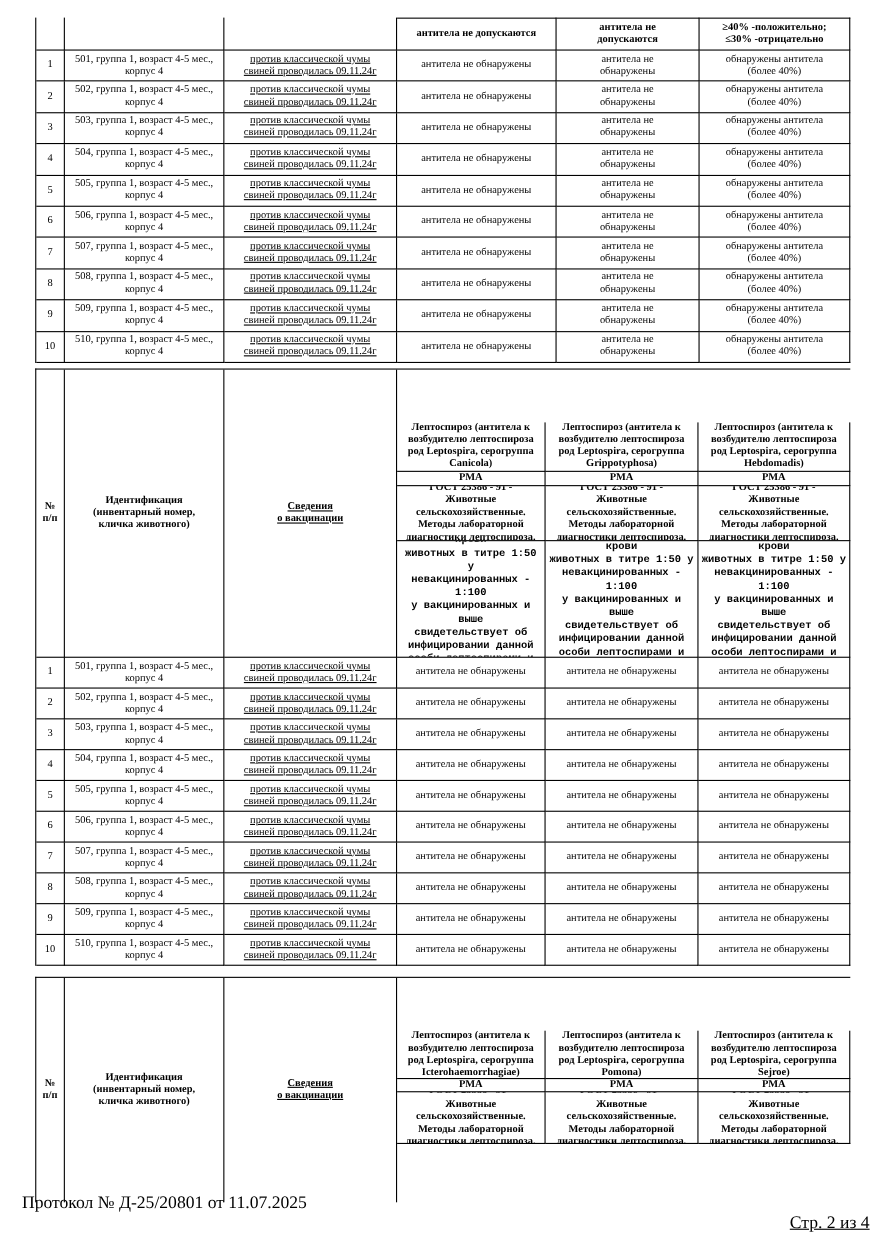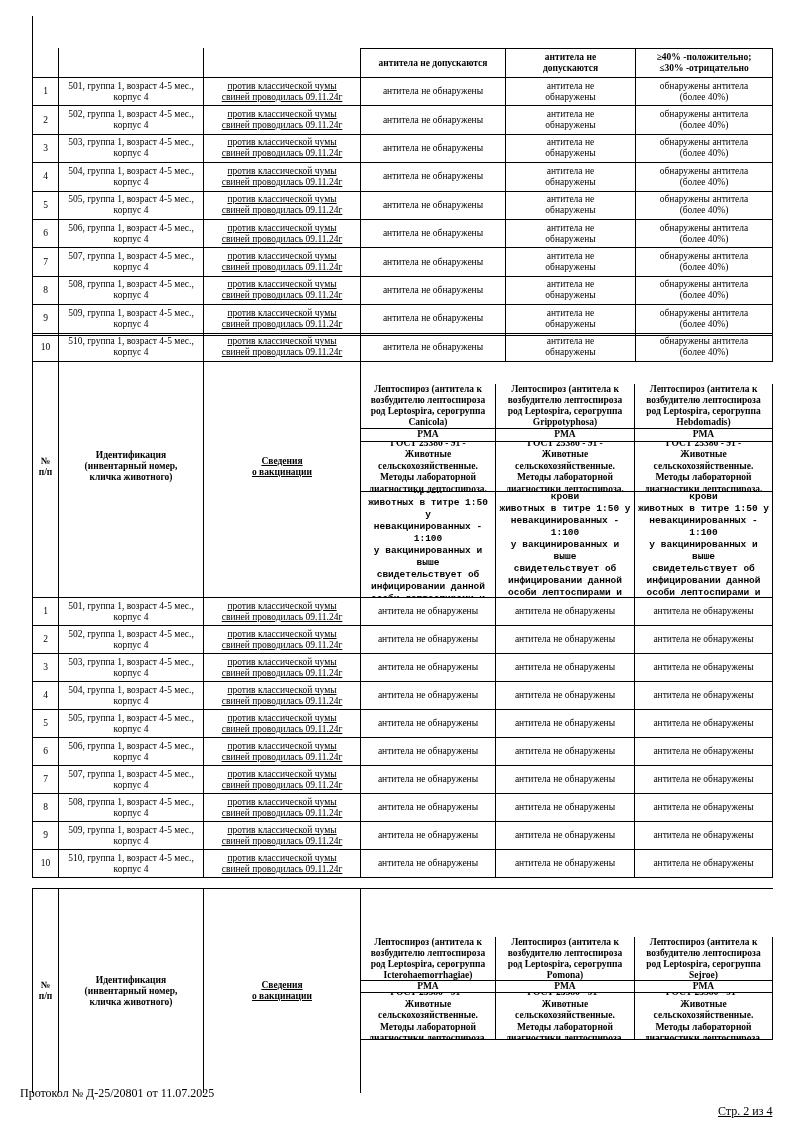--- a/index.html
+++ b/index.html
@@ -45,21 +45,21 @@
   .t1 .c-r3{width:137px;}
   .t2 .test-col:nth-child(1),.t3 .test-col:nth-child(1){width:135px;}
   .t2 .test-col:nth-child(2),.t3 .test-col:nth-child(2){width:139px;}
   .t2 .test-col:nth-child(3),.t3 .test-col:nth-child(3){width:138px;}
   .t2 .c-r1{width:135px;}
   .t2 .c-r2{width:139px;}
   .t2 .c-r3{width:138px;}
   .test-col .cell{width:100%;}
 
   
-  .t1 .hdr-partial{height:30px;margin-top:32px;}
+  .t1 .hdr-partial{height:30px;}
   .t1 .hdr-partial .cell{height:30px;}
   .t1 .hdr-partial .bt{border-top:1px solid #000;}
   .t1 .data-rows .trow .cell{height:28.4px;}
 
   
   .t2 .hdr{height:262px;}
   .t2 .hdr > .cell{height:262px;}
   .t2 .cell-disease{height:55px;}
   .t2 .cell-method{height:15px;}
   .t2 .cell-gost{height:62px;line-height:11.5px;}
@@ -68,21 +68,21 @@
 
   
   .t3 .hdr{height:204px;}
   .t3 .hdr > .cell{height:204px;border-bottom:none;}
   .t3 .cell-disease{height:58px;}
   .t3 .cell-method{height:14px;}
   .t3 .cell-gost{height:62px;line-height:11.5px;}
   .t3 .open-spacer{height:70px;border:none;background:transparent;}
 
   
-  .foot{position:absolute;font-size:12px;line-height:13px;white-space:nowrap;}
+  .foot{position:absolute;font-size:16px;line-height:13px;white-space:nowrap;}
   .foot-protocol{left:20px;top:1087px;}
   .foot-generated{left:20px;top:1105px;margin-top:32px;}
   .foot-page{left:718px;top:1105px;text-decoration:underline;}
 </style>
 </head>
 <body>
 
 <div class="page">
 
   <div class="tbl t1">

